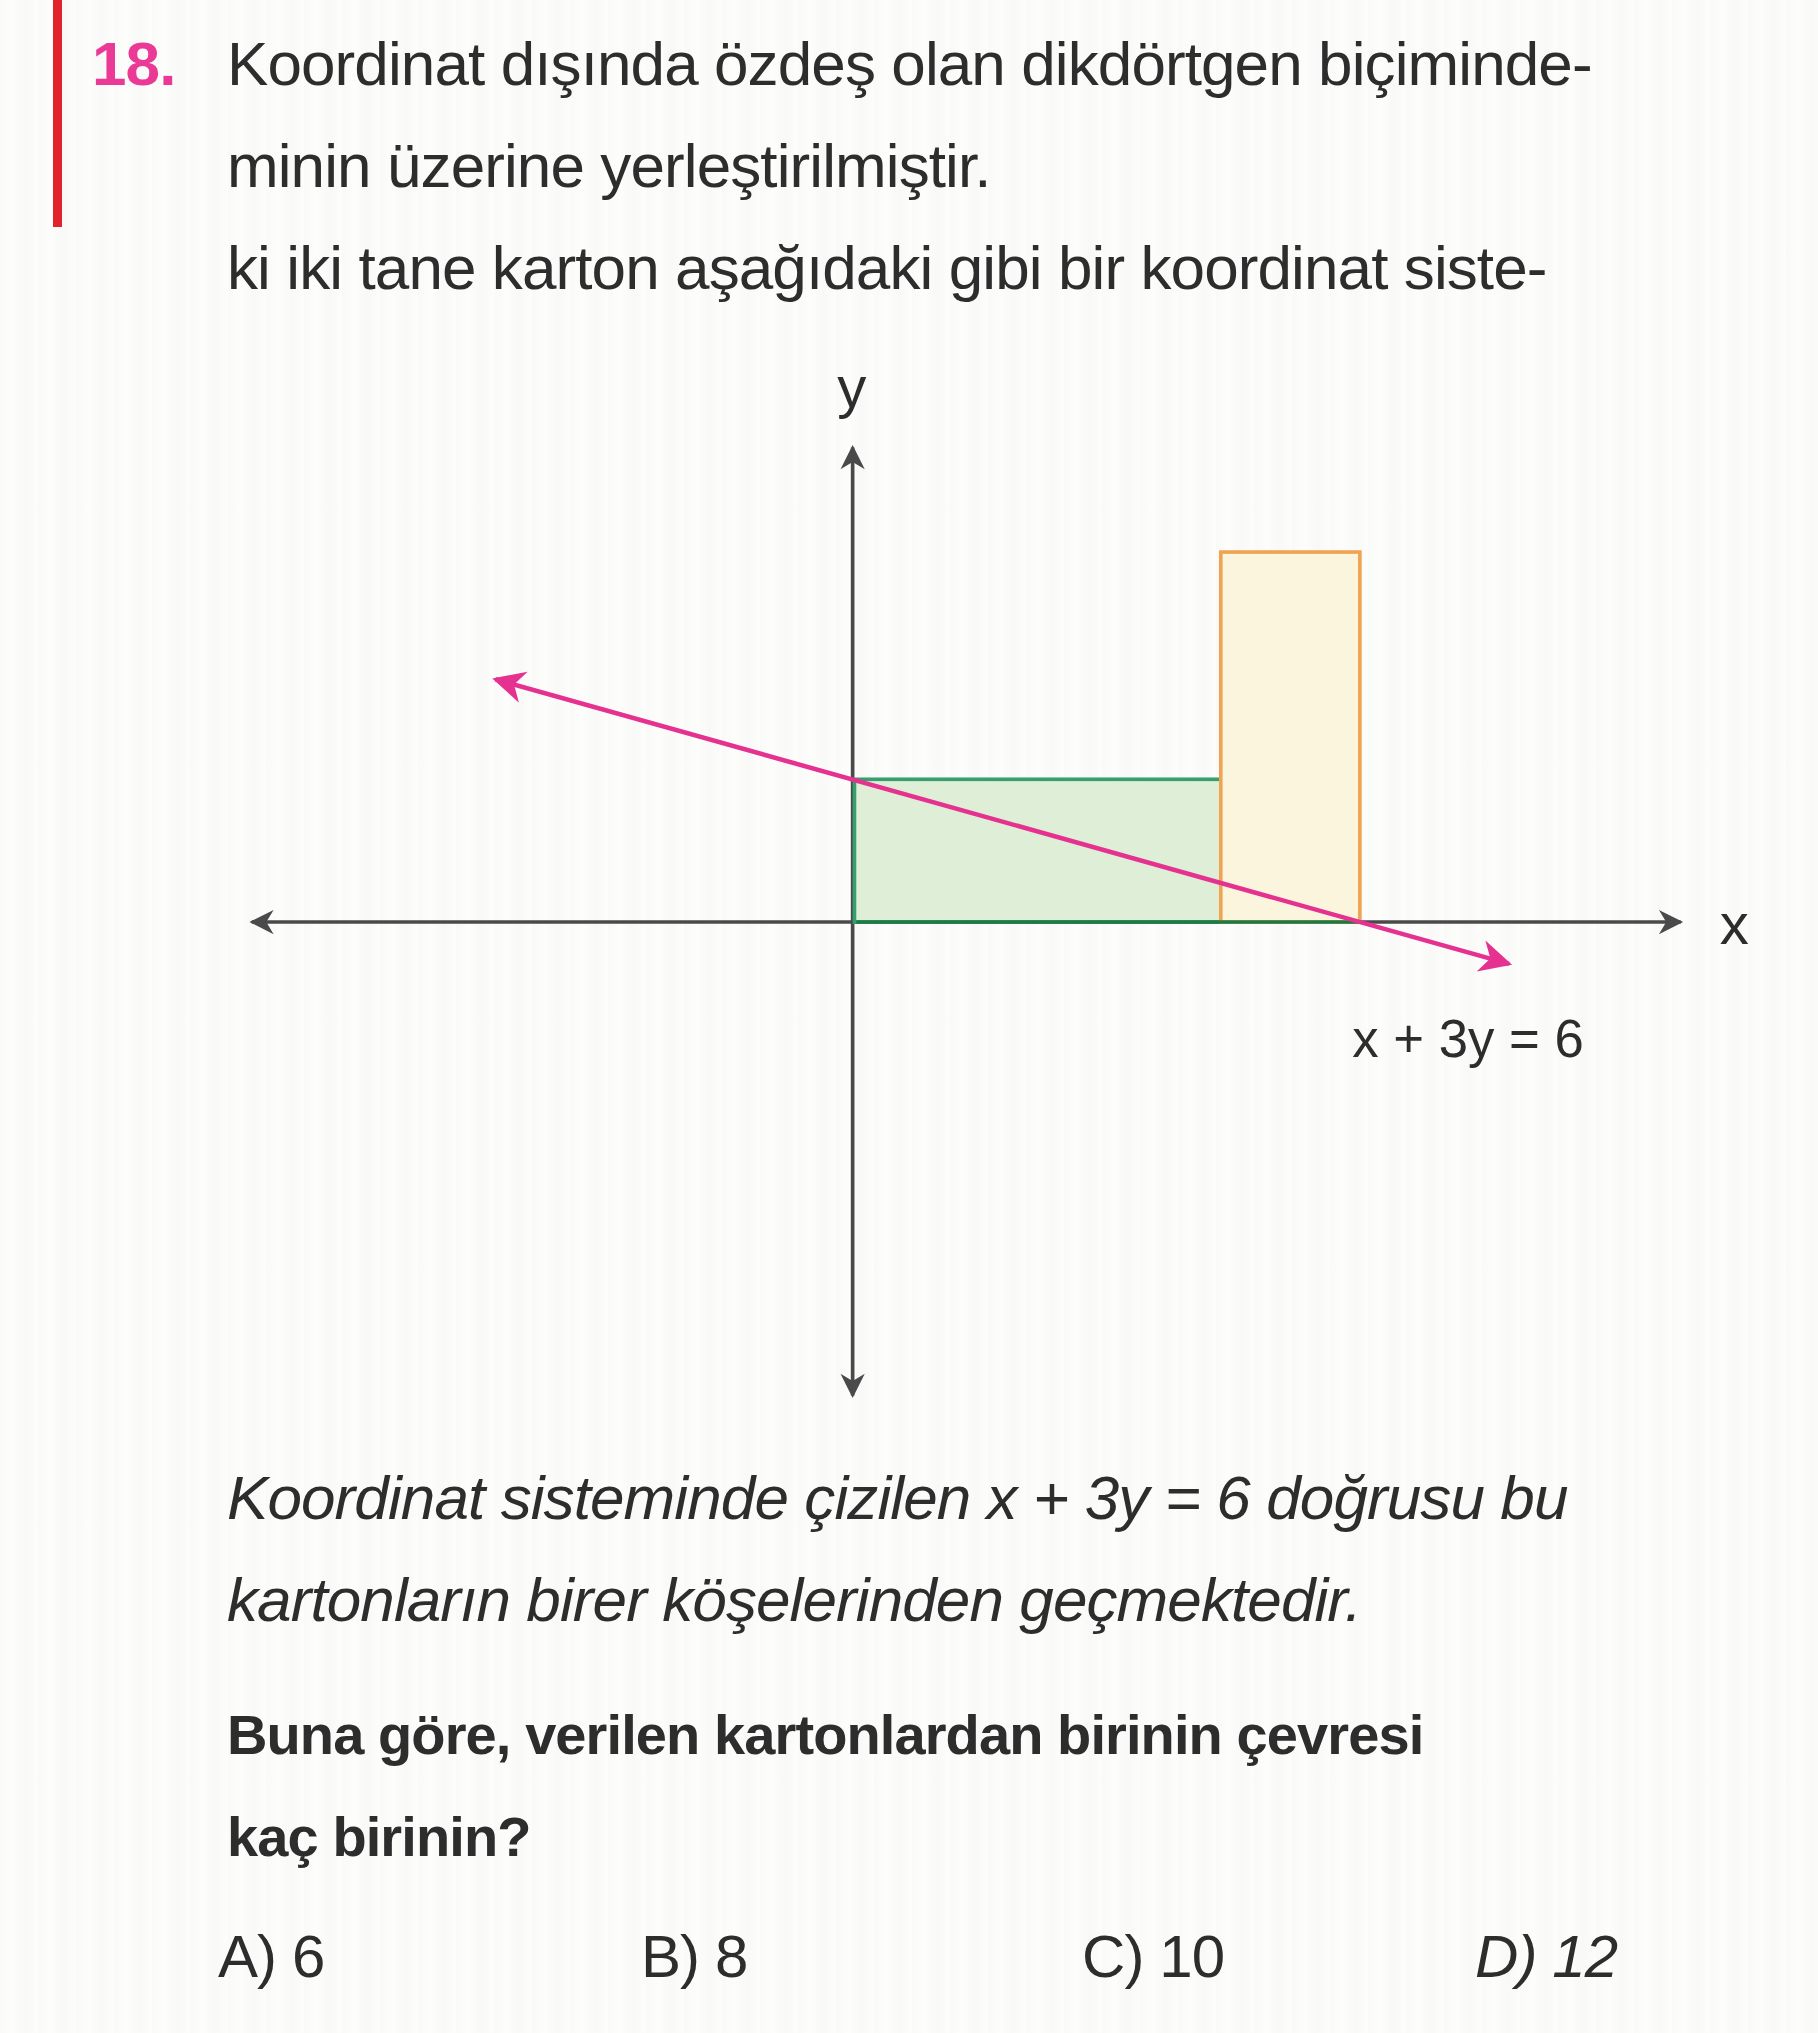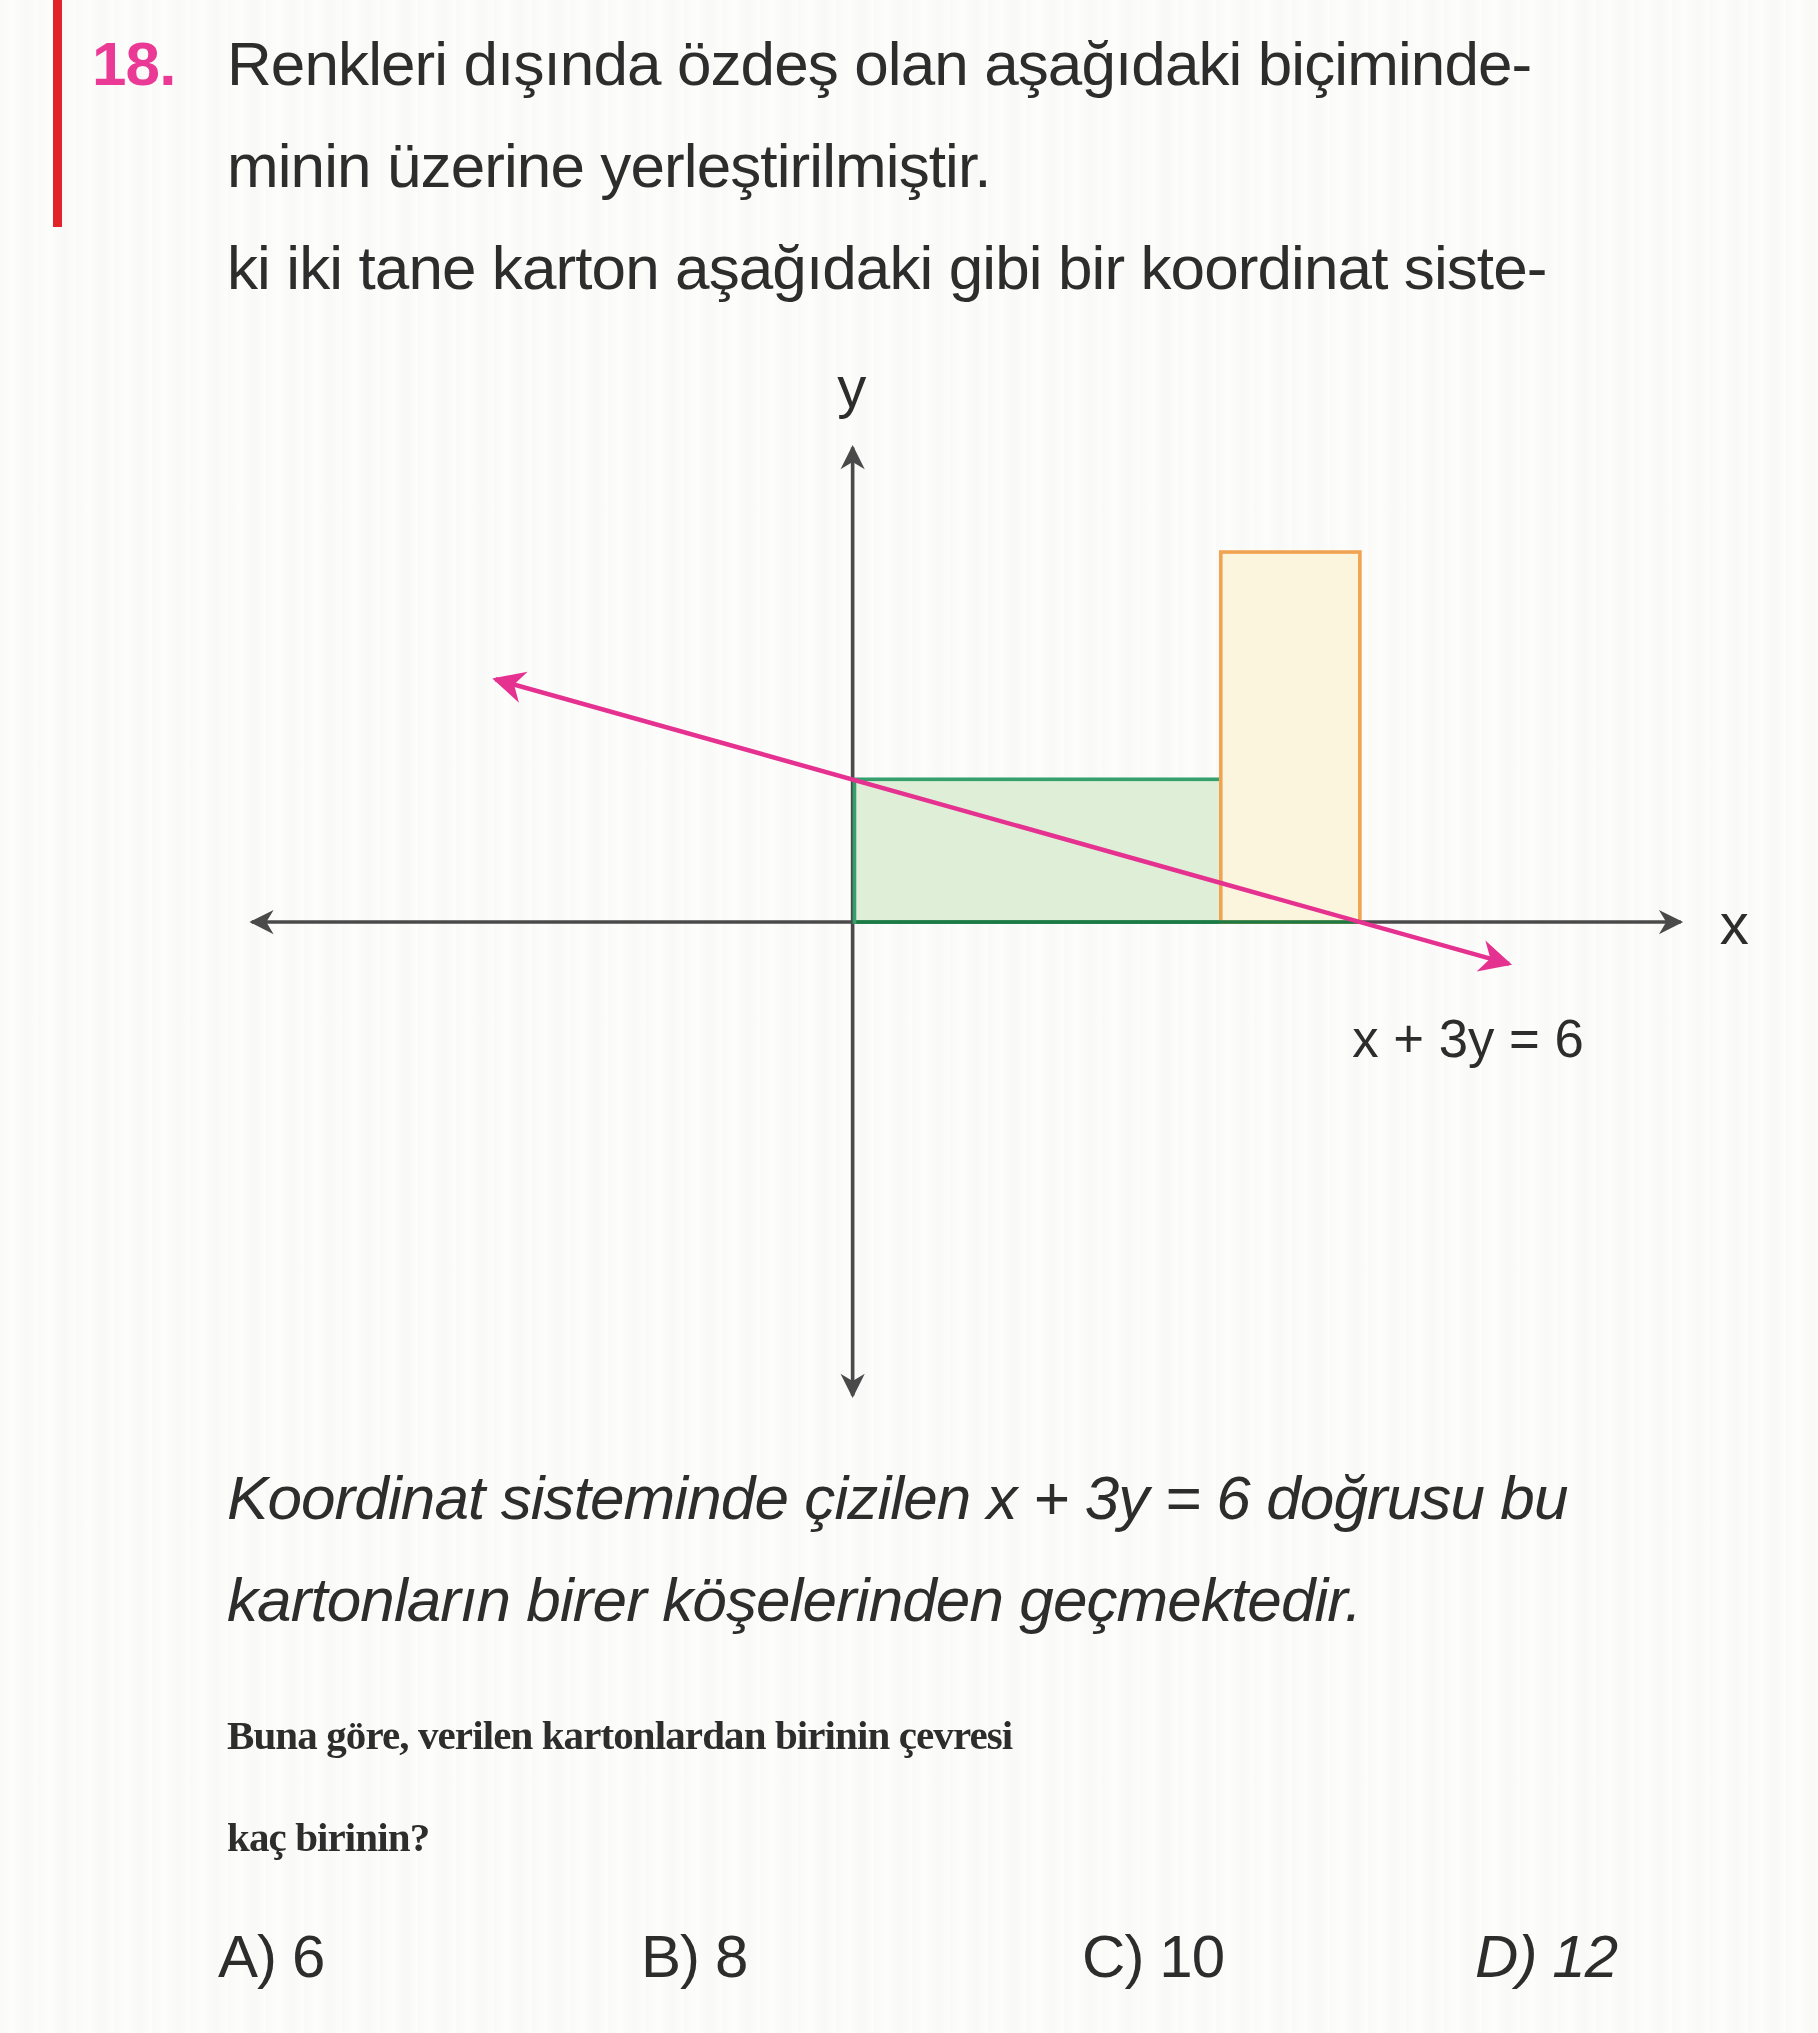--- a/index.html
+++ b/index.html
@@ -50,22 +50,22 @@
   .diagram{
     position:absolute;left:0;top:0;width:1818px;height:2034px;
   }
   .para{
     position:absolute;left:227px;top:1447px;
     font-size:62px;line-height:102px;
     letter-spacing:-0.9px;white-space:nowrap;font-style:italic;
   }
   .bold-q{
     position:absolute;left:227px;top:1684px;
-    font-size:41px;line-height:102px;font-weight:bold;
-    letter-spacing:-0.9px;white-space:nowrap;font-family:Liberation Serif, serif;
+    font-size:56px;line-height:102px;font-weight:bold;
+    letter-spacing:-0.9px;white-space:nowrap;
   }
   .option{
     position:absolute;top:1920px;
     font-size:60px;line-height:73px;
     letter-spacing:-0.9px;white-space:nowrap;
   }
   .opt-a{left:218px;text-align:right;}
   .opt-b{left:641px;}
   .opt-c{left:1066px;margin-left:16px;}
   .opt-d{left:1475px;font-style:italic;}
@@ -76,21 +76,21 @@
 </style>
 </head>
 <body>
 
 <div class="scan-stripes"></div>
 <div class="edge-mark"></div>
 
 <div class="q-number">18.</div>
 
 <div class="q-text">
-  <div>Renkleri dışında özdeş olan aşağıdaki biçiminde-</div>
+  <div>Koordinat dışında özdeş olan dikdörtgen biçiminde-</div>
   <div>minin üzerine yerleştirilmiştir.</div>
   <div>ki iki tane karton aşağıdaki gibi bir koordinat siste-</div>
 </div>
 
 <svg class="diagram" viewBox="0 0 2000 2237" xmlns="http://www.w3.org/2000/svg">
   <defs>
     <marker id="arrowAxis" viewBox="0 0 12 12" refX="10" refY="6" markerWidth="8" markerHeight="8" orient="auto-start-reverse">
       <path d="M1,1 L11,6 L1,11 L4,6 z" fill="var(--axis-color)"></path>
     </marker>
     <marker id="arrowPink" viewBox="0 0 12 12" refX="10" refY="6" markerWidth="8.5" markerHeight="8.5" orient="auto-start-reverse">

